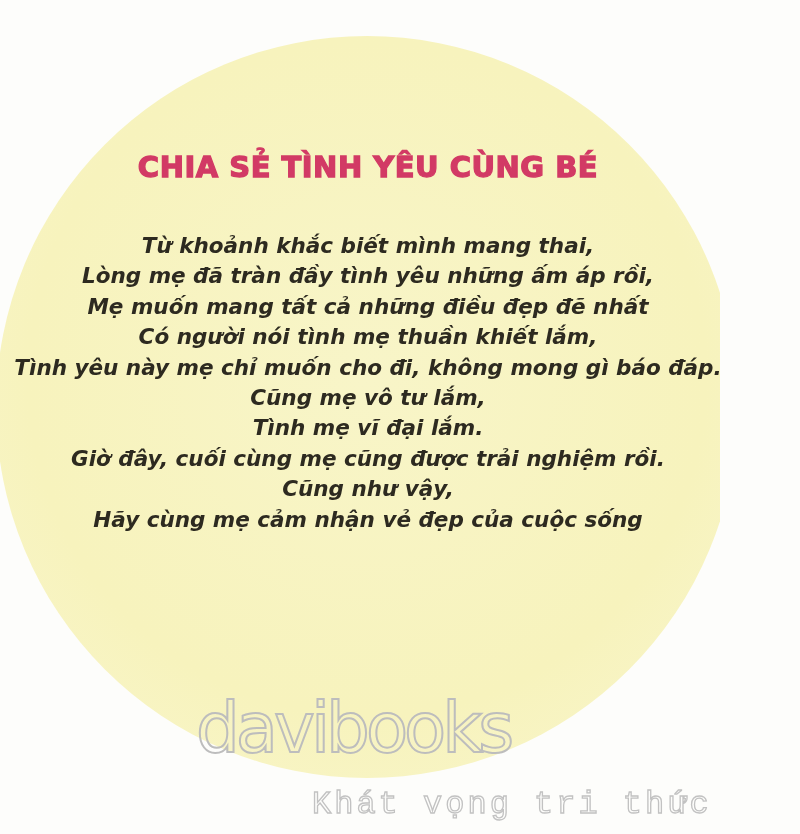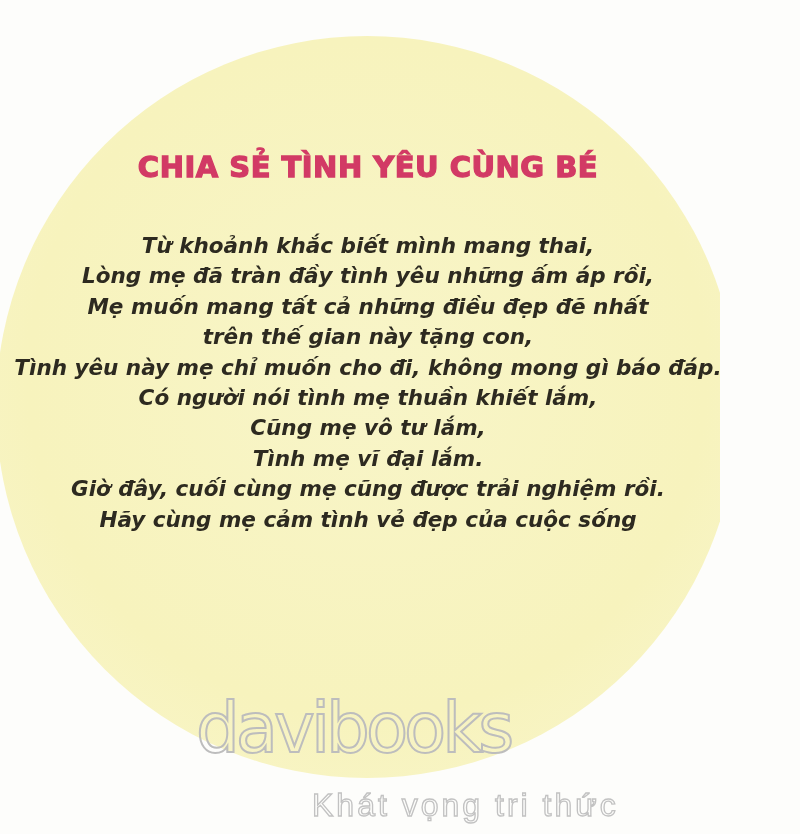--- a/index.html
+++ b/index.html
@@ -72,46 +72,46 @@
     font-size: 69px;
     letter-spacing: -4px;
     color: rgba(255,255,255,0.05);
     -webkit-text-stroke: 2px #bdbdbd;
     line-height: 1;
   }
   .wm-tagline {
     position: absolute;
     left: 312px;
     top: 789px;
-    font-family: Liberation Sans, sans-serif;
+    font-family: Liberation Mono, monospace;
     font-size: 32px;
     letter-spacing: 3px;
     color: rgba(255,255,255,0.05);
     -webkit-text-stroke: 1.3px #c2c2c2;
     line-height: 1;
   }
 </style>
 </head>
 <body>
 
 <div class="page">
   <div class="circle"></div>
 
   <div class="content">
     <h1 class="title">CHIA SẺ TÌNH YÊU CÙNG BÉ</h1>
 
     <div class="poem">
       <div class="poem-line">Từ khoảnh khắc biết mình mang thai,</div>
       <div class="poem-line">Lòng mẹ đã tràn đầy tình yêu những ấm áp rồi,</div>
       <div class="poem-line">Mẹ muốn mang tất cả những điều đẹp đẽ nhất</div>
-      <div class="poem-line">trên thế gian này tặng con,</div>
+      <div class="poem-line">Có người nói tình mẹ thuần khiết lắm,</div>
       <div class="poem-line">Tình yêu này mẹ chỉ muốn cho đi, không mong gì báo đáp.</div>
-      <div class="poem-line">Có người nói tình mẹ thuần khiết lắm,</div>
       <div class="poem-line">Cũng mẹ vô tư lắm,</div>
       <div class="poem-line">Tình mẹ vĩ đại lắm.</div>
       <div class="poem-line">Giờ đây, cuối cùng mẹ cũng được trải nghiệm rồi.</div>
-      <div class="poem-line">Hãy cùng mẹ cảm tình vẻ đẹp của cuộc sống</div>
+      <div class="poem-line">Cũng như vậy,</div>
+      <div class="poem-line">Hãy cùng mẹ cảm nhận vẻ đẹp của cuộc sống</div>
     </div>
   </div>
 
   <div class="wm-brand">davibooks</div>
   <div class="wm-tagline">Khát vọng tri thức</div>
 </div>
 
 </body></html>

